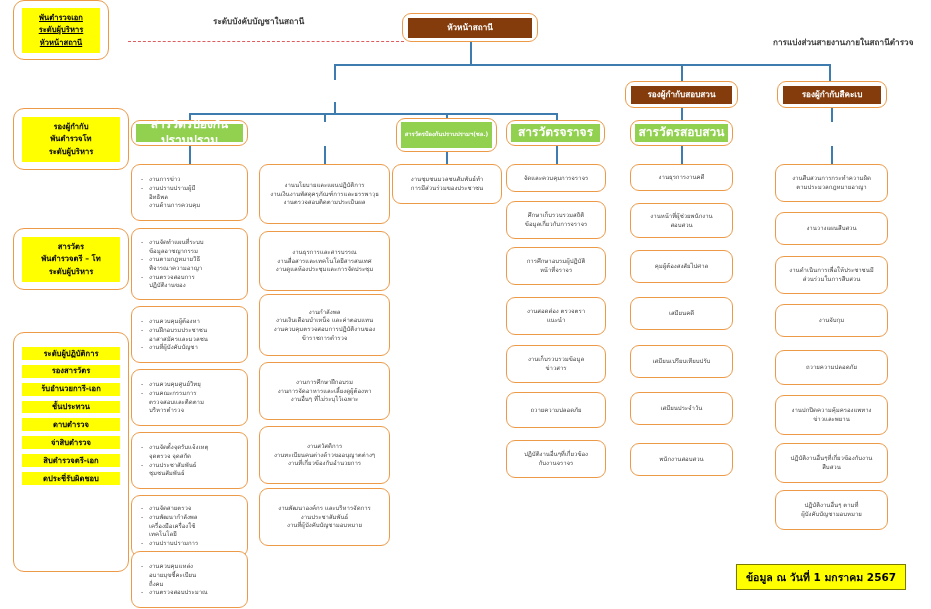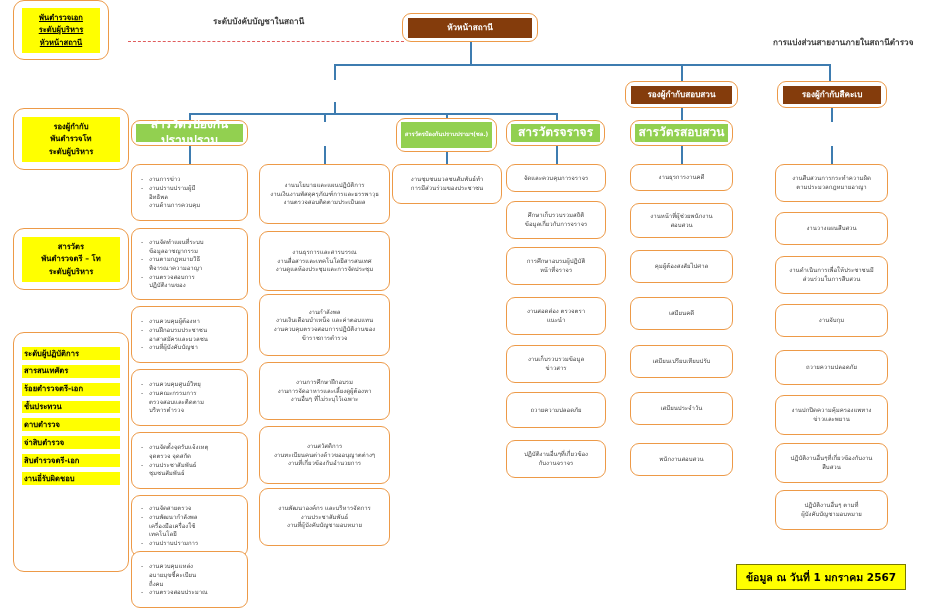--- a/index.html
+++ b/index.html
@@ -44,21 +44,21 @@
     color: #000;
     font-weight: bold;
     text-align: center;
     font-size: 7.6px;
     line-height: 1.62;
     padding: 4px 2px;
   }
   .ylist { position:absolute; left:8px; right:8px; top:14px; display:flex; flex-direction:column; gap:5px; }
   .ylist .yrow {
     background:#FFFF00; color:#000; font-weight:bold;
-    font-size:7.6px; text-align:left; padding:1.5px 2px; line-height:1.3;
+    font-size:7.6px; text-align:center; padding:1.5px 2px; line-height:1.3;
   }
 
   
   .brown-wrap {
     position: absolute;
     border: 1.6px solid #ED9A48;
     border-radius: 9px;
     background: #ffffff;
     padding: 3.5px 5px;
     display: flex; align-items: center; justify-content: center;
@@ -183,27 +183,27 @@
     <div class="ybox" style="margin:8px 8px;">
         <div>สารวัตร</div>
         <div>พันตำรวจตรี – โท</div>
         <div>ระดับผู้บริหาร</div>
       </div>
   </div>
 
   <div class="legend-card" style="left:13px; top:332px; width:116px; height:240px;">
     <div class="ylist">
       <div class="yrow">ระดับผู้ปฏิบัติการ</div>
-      <div class="yrow">สารสนเทศัตร</div>
-      <div class="yrow">ร้อยตำรวจตรี-เอก</div>
+      <div class="yrow">รองสารวัตร</div>
+      <div class="yrow">ร้บอำนวยการี-เอก</div>
       <div class="yrow">ชั้นประทวน</div>
       <div class="yrow">ดาบตำรวจ</div>
       <div class="yrow">จ่าสิบตำรวจ</div>
       <div class="yrow">สิบตำรวจตรี-เอก</div>
-      <div class="yrow">งานอี่รับผิดชอบ</div>
+      <div class="yrow">ดประชี่รับผิดชอบ</div>
     </div>
   </div>
 
   <div class="brown-wrap" style="left:402px; top:13px; width:136px; height:29px;">
     <div class="fill">หัวหน้าสถานี</div>
   </div>
 
 
   <div class="brown-wrap" style="left:625px; top:81px; width:113px; height:27px;">
     <div class="fill">รองผู้กำกับสอบสวน</div>

